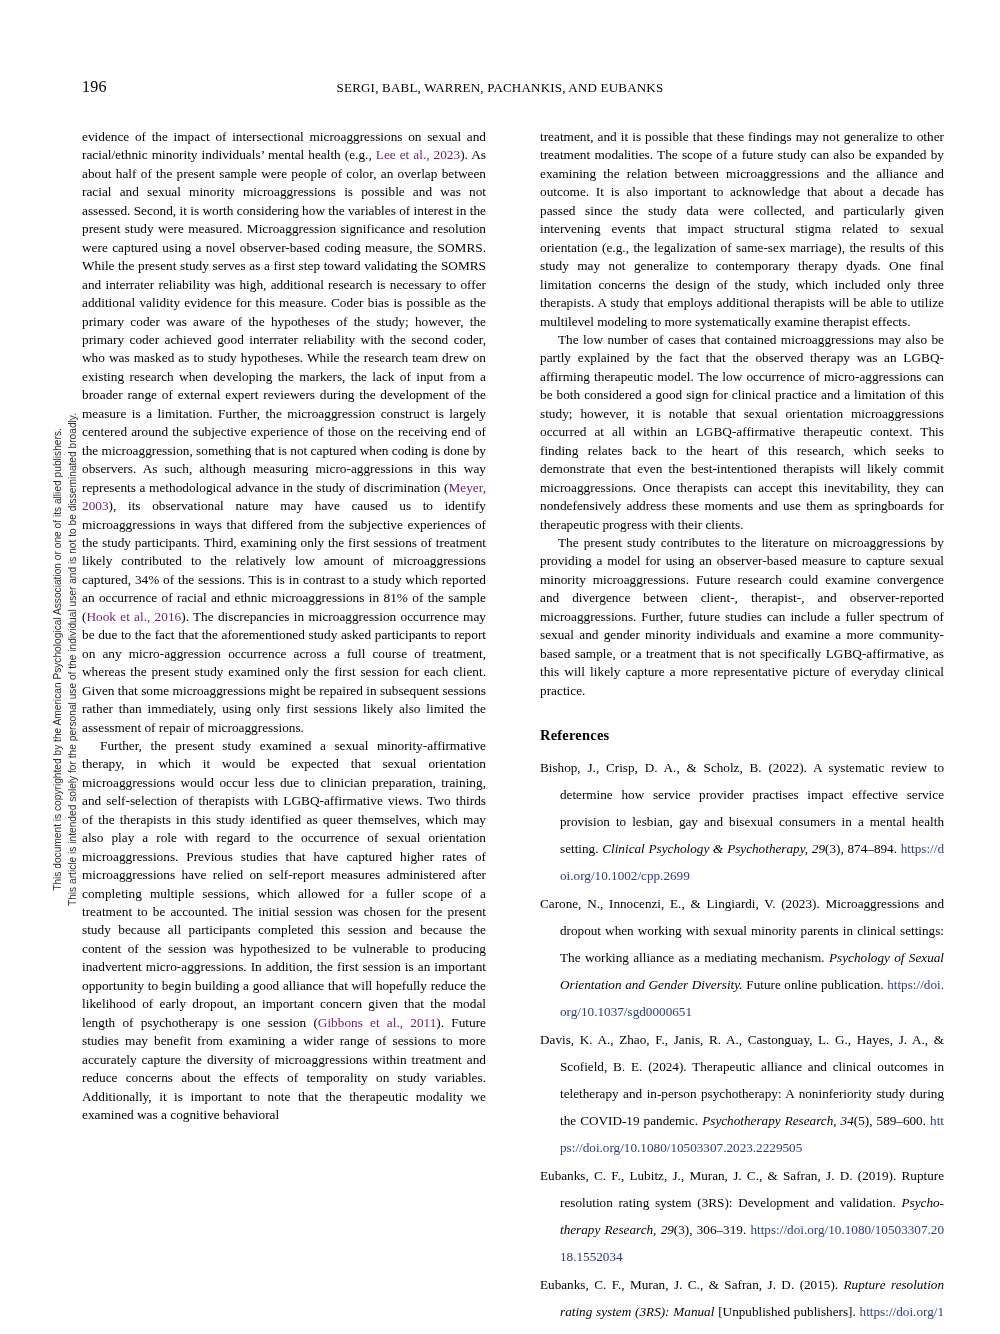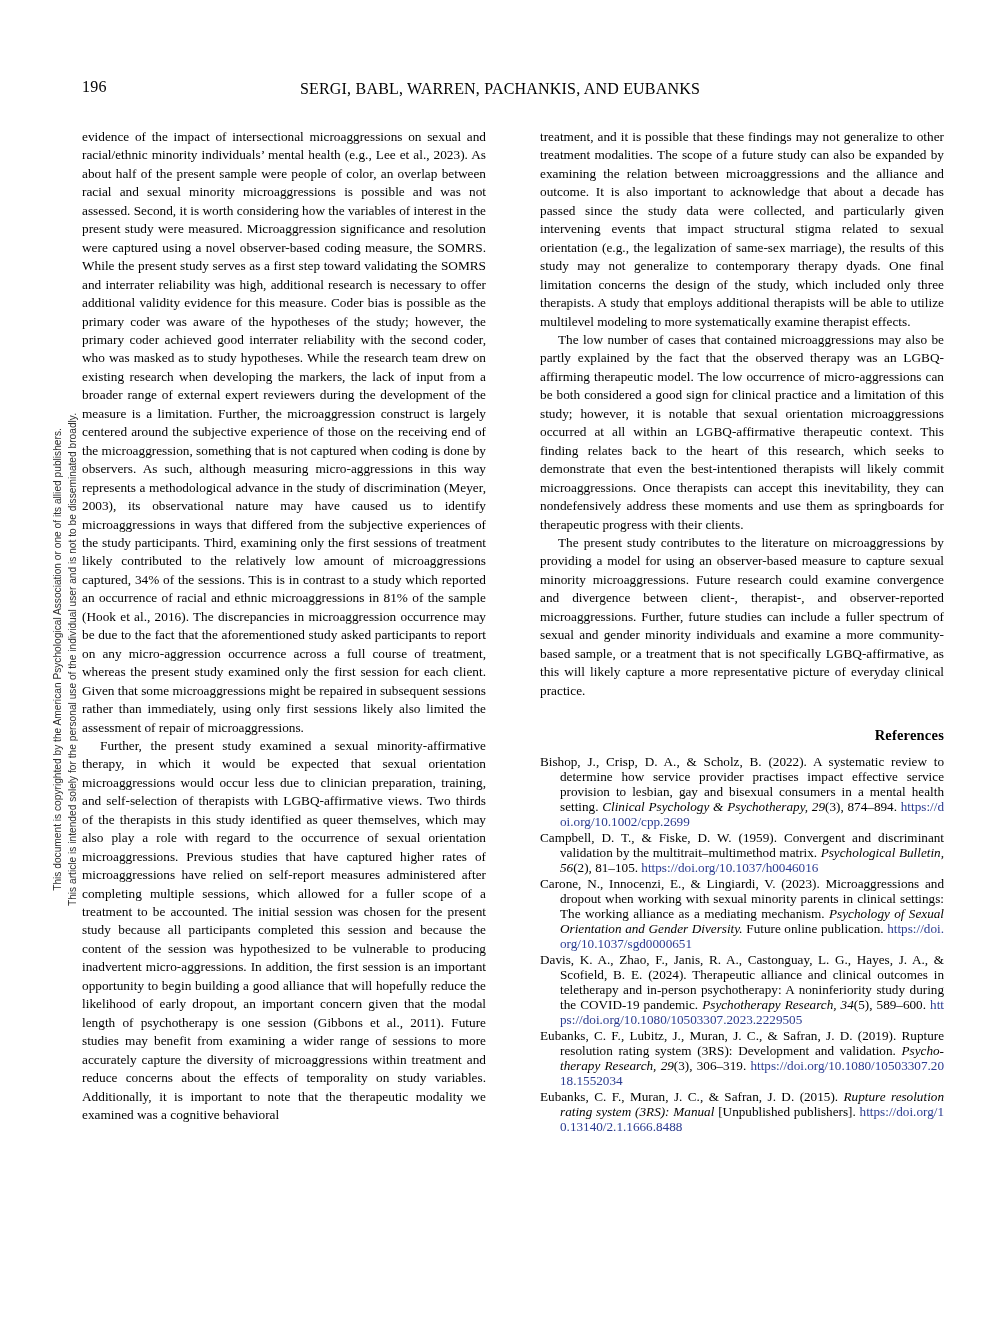--- a/index.html
+++ b/index.html
@@ -34,21 +34,21 @@
     left: 82px;
     top: 0;
     font-size: 16px;
   }
   .rh-title {
     position: absolute;
     left: 0;
     top: 2px;
     width: 1000px;
     text-align: center;
-    font-size: 16px;
+    font-size: 13px;
   }
 
   
   .side-notice {
     position: absolute;
     left: -315px;
     top: 645px;
     width: 760px;
     transform: rotate(-90deg);
     transform-origin: center center;
@@ -81,43 +81,43 @@
   }
   .col.left  { left: 0; }
   .col.right { left: 434px; margin-left: 24px; }
 
   p.body {
     margin: 0;
   }
   p.body.indent { text-indent: 18px; }
 
   a.cite, .link {
-    color: #000000;
+    color: #701a75;
     text-decoration: none;
   }
   .url {
     color: #2a3b8f;
     text-decoration: none;
     word-break: break-all;
   }
 
   
   h2.refs-heading {
     font-size: 14.5px;
     font-weight: bold;
-    text-align: right;
+    text-align: left;
     margin: 26px 0 9px 0;
     letter-spacing: 0.2px;
   }
   .ref {
     margin: 0 0 1px 0;
     padding-left: 20px;
     text-indent: -20px;
     font-size: 13.2px;
-    line-height: 15px;
+    line-height: 27px;
     text-align: justify;
   }
   i, em { font-style: italic; }
 </style>
 </head>
 <body>
 
 <div class="page">
 
   <div class="running-head">
@@ -134,21 +134,20 @@
     <div class="col left" id="col-left">
         <p class="body"><span>evidence of the impact of intersectional microaggressions on sexual and racial/ethnic minority individuals’ mental health (e.g., </span><a class="cite" href="#">Lee et al., 2023</a><span>). As about half of the present sample were people of color, an overlap between racial and sexual minority microaggressions is possible and was not assessed. Second, it is worth considering how the variables of interest in the present study were measured. Microaggression significance and resolution were captured using a novel observer-based coding measure, the SOMRS. While the present study serves as a first step toward validating the SOMRS and interrater reliability was high, additional research is necessary to offer additional validity evidence for this measure. Coder bias is possible as the primary coder was aware of the hypotheses of the study; however, the primary coder achieved good interrater reliability with the second coder, who was masked as to study hypotheses. While the research team drew on existing research when developing the markers, the lack of input from a broader range of external expert reviewers during the development of the measure is a limitation. Further, the microaggression construct is largely centered around the subjective experience of those on the receiving end of the microaggression, something that is not captured when coding is done by observers. As such, although measuring micro-aggressions in this way represents a methodological advance in the study of discrimination (</span><a class="cite" href="#">Meyer, 2003</a><span>), its observational nature may have caused us to identify microaggressions in ways that differed from the subjective experiences of the study participants. Third, examining only the first sessions of treatment likely contributed to the relatively low amount of microaggressions captured, 34% of the sessions. This is in contrast to a study which reported an occurrence of racial and ethnic microaggressions in 81% of the sample (</span><a class="cite" href="#">Hook et al., 2016</a><span>). The discrepancies in microaggression occurrence may be due to the fact that the aforementioned study asked participants to report on any micro-aggression occurrence across a full course of treatment, whereas the present study examined only the first session for each client. Given that some microaggressions might be repaired in subsequent sessions rather than immediately, using only first sessions likely also limited the assessment of repair of microaggressions.</span></p>
         <p class="body indent"><span>Further, the present study examined a sexual minority-affirmative therapy, in which it would be expected that sexual orientation microaggressions would occur less due to clinician preparation, training, and self-selection of therapists with LGBQ-affirmative views. Two thirds of the therapists in this study identified as queer themselves, which may also play a role with regard to the occurrence of sexual orientation microaggressions. Previous studies that have captured higher rates of microaggressions have relied on self-report measures administered after completing multiple sessions, which allowed for a fuller scope of a treatment to be accounted. The initial session was chosen for the present study because all participants completed this session and because the content of the session was hypothesized to be vulnerable to producing inadvertent micro-aggressions. In addition, the first session is an important opportunity to begin building a good alliance that will hopefully reduce the likelihood of early dropout, an important concern given that the modal length of psychotherapy is one session (</span><a class="cite" href="#">Gibbons et al., 2011</a><span>). Future studies may benefit from examining a wider range of sessions to more accurately capture the diversity of microaggressions within treatment and reduce concerns about the effects of temporality on study variables. Additionally, it is important to note that the therapeutic modality we examined was a cognitive behavioral</span></p>
       </div>
     <div class="col right" id="col-right">
         <p class="body"><span>treatment, and it is possible that these findings may not generalize to other treatment modalities. The scope of a future study can also be expanded by examining the relation between microaggressions and the alliance and outcome. It is also important to acknowledge that about a decade has passed since the study data were collected, and particularly given intervening events that impact structural stigma related to sexual orientation (e.g., the legalization of same-sex marriage), the results of this study may not generalize to contemporary therapy dyads. One final limitation concerns the design of the study, which included only three therapists. A study that employs additional therapists will be able to utilize multilevel modeling to more systematically examine therapist effects.</span></p>
         <p class="body indent"><span>The low number of cases that contained microaggressions may also be partly explained by the fact that the observed therapy was an LGBQ-affirming therapeutic model. The low occurrence of micro-aggressions can be both considered a good sign for clinical practice and a limitation of this study; however, it is notable that sexual orientation microaggressions occurred at all within an LGBQ-affirmative therapeutic context. This finding relates back to the heart of this research, which seeks to demonstrate that even the best-intentioned therapists will likely commit microaggressions. Once therapists can accept this inevitability, they can nondefensively address these moments and use them as springboards for therapeutic progress with their clients.</span></p>
         <p class="body indent"><span>The present study contributes to the literature on microaggressions by providing a model for using an observer-based measure to capture sexual minority microaggressions. Future research could examine convergence and divergence between client-, therapist-, and observer-reported microaggressions. Further, future studies can include a fuller spectrum of sexual and gender minority individuals and examine a more community-based sample, or a treatment that is not specifically LGBQ-affirmative, as this will likely capture a more representative picture of everyday clinical practice.</span></p>
         <h2 class="refs-heading">References</h2>
         <p class="ref"><span>Bishop, J., Crisp, D. A., &amp; Scholz, B. (2022). A systematic review to determine how service provider practises impact effective service provision to lesbian, gay and bisexual consumers in a mental health setting. </span><i>Clinical Psychology &amp; Psychotherapy, 29</i><span>(3), 874–894. </span><a class="url" href="#">https://doi.org/10.1002/cpp.2699</a></p>
-        <p class="ref"><span>Campbell, D. T., &amp; Fiske, D. W. (1959). Convergent and discriminant validation by the multitrait–multimethod matrix. </span><i>Psychological Bulletin, 56</i><span>(2), 81–105. </span><a class="url" href="#">https://doi.org/10.1037/h0046016</a></p>
         <p class="ref"><span>Carone, N., Innocenzi, E., &amp; Lingiardi, V. (2023). Microaggressions and dropout when working with sexual minority parents in clinical settings: The working alliance as a mediating mechanism. </span><i>Psychology of Sexual Orientation and Gender Diversity.</i><span> Future online publication. </span><a class="url" href="#">https://doi.org/10.1037/sgd0000651</a></p>
         <p class="ref"><span>Davis, K. A., Zhao, F., Janis, R. A., Castonguay, L. G., Hayes, J. A., &amp; Scofield, B. E. (2024). Therapeutic alliance and clinical outcomes in teletherapy and in-person psychotherapy: A noninferiority study during the COVID-19 pandemic. </span><i>Psychotherapy Research, 34</i><span>(5), 589–600. </span><a class="url" href="#">https://doi.org/10.1080/10503307.2023.2229505</a></p>
         <p class="ref"><span>Eubanks, C. F., Lubitz, J., Muran, J. C., &amp; Safran, J. D. (2019). Rupture resolution rating system (3RS): Development and validation. </span><i>Psycho-therapy Research, 29</i><span>(3), 306–319. </span><a class="url" href="#">https://doi.org/10.1080/10503307.2018.1552034</a></p>
         <p class="ref"><span>Eubanks, C. F., Muran, J. C., &amp; Safran, J. D. (2015). </span><i>Rupture resolution rating system (3RS): Manual</i><span> [Unpublished publishers]. </span><a class="url" href="#">https://doi.org/10.13140/2.1.1666.8488</a></p>
       </div>
   </div>
 
 </div>
 
 </body></html>

